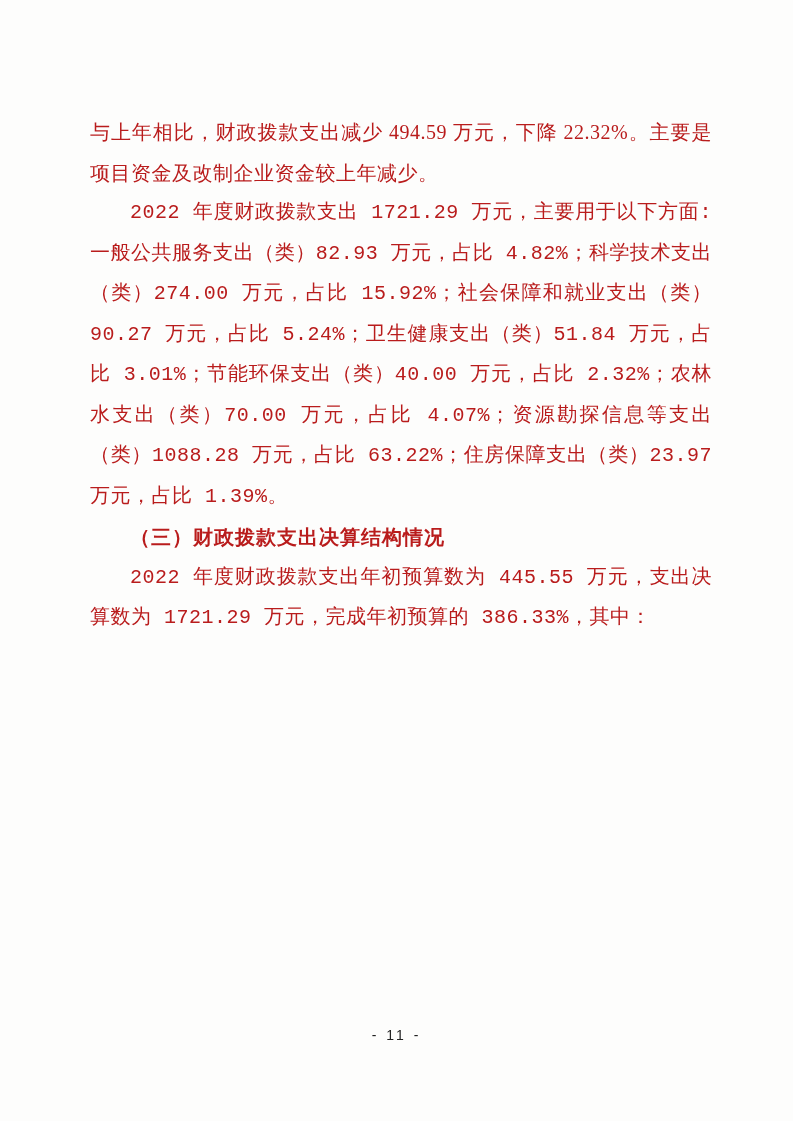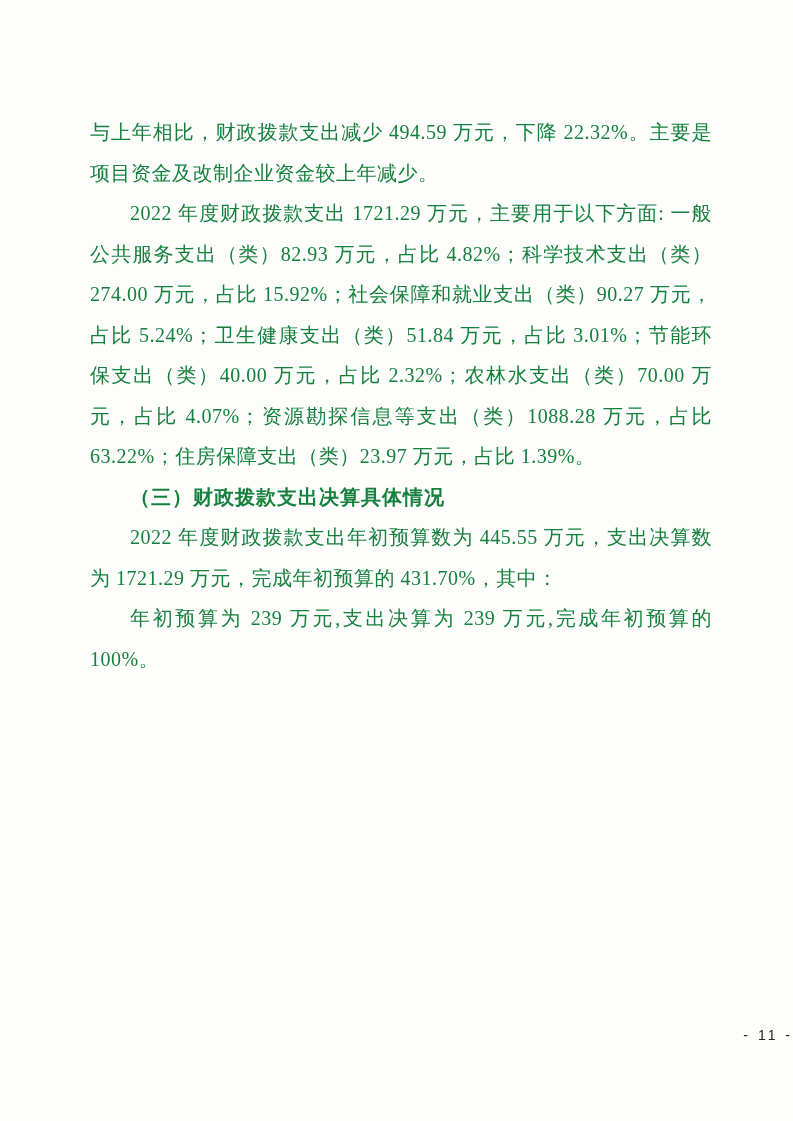--- a/index.html
+++ b/index.html
@@ -17,56 +17,56 @@
     overflow: hidden;
   }
   .content {
     position: absolute;
     top: 112px;
     left: 90px;
     width: 622px;
     font-family: "Liberation Serif", "DejaVu Serif", serif;
     font-size: 20px;
     line-height: 40.5px;
-    color: #15803d;
+    color: #b91c1c;
     text-align: justify;
     letter-spacing: 0.5px;
   }
   .content p {
     margin: 0;
     padding: 0;
   }
   .para-indent {
     text-indent: 2em;
+    font-family: Liberation Mono, monospace;
   }
   .para-flush {
     text-indent: 0;
   }
   .heading {
     font-weight: 700;
     text-indent: 2em;
     letter-spacing: 1px;
   }
   .footer {
     position: absolute;
     bottom: 78px;
     left: 0;
     width: 100%;
-    text-align: right;
+    text-align: center;
     font-family: "Liberation Sans", "DejaVu Sans", sans-serif;
     font-size: 14px;
     letter-spacing: 3px;
     color: #222;
   }
 </style>
 </head>
 <body>
 
 <div class="page">
   <div class="content">
     <p class="para-flush">与上年相比，财政拨款支出减少 494.59 万元，下降 22.32%。主要是项目资金及改制企业资金较上年减少。</p>
     <p class="para-indent">2022 年度财政拨款支出 1721.29 万元，主要用于以下方面: 一般公共服务支出（类）82.93 万元，占比 4.82%；科学技术支出（类）274.00 万元，占比 15.92%；社会保障和就业支出（类）90.27 万元，占比 5.24%；卫生健康支出（类）51.84 万元，占比 3.01%；节能环保支出（类）40.00 万元，占比 2.32%；农林水支出（类）70.00 万元，占比 4.07%；资源勘探信息等支出（类）1088.28 万元，占比 63.22%；住房保障支出（类）23.97 万元，占比 1.39%。</p>
-    <p class="heading">（三）财政拨款支出决算具体情况</p>
-    <p class="para-indent">2022 年度财政拨款支出年初预算数为 445.55 万元，支出决算数为 1721.29 万元，完成年初预算的 431.70%，其中：</p>
-    <p class="para-indent">年初预算为 239 万元,支出决算为 239 万元,完成年初预算的 100%。</p>
+    <p class="heading">（三）财政拨款支出决算结构情况</p>
+    <p class="para-indent">2022 年度财政拨款支出年初预算数为 445.55 万元，支出决算数为 1721.29 万元，完成年初预算的 386.33%，其中：</p>
   </div>
   <div class="footer">- 11 -</div>
 </div>
 
 </body></html>

